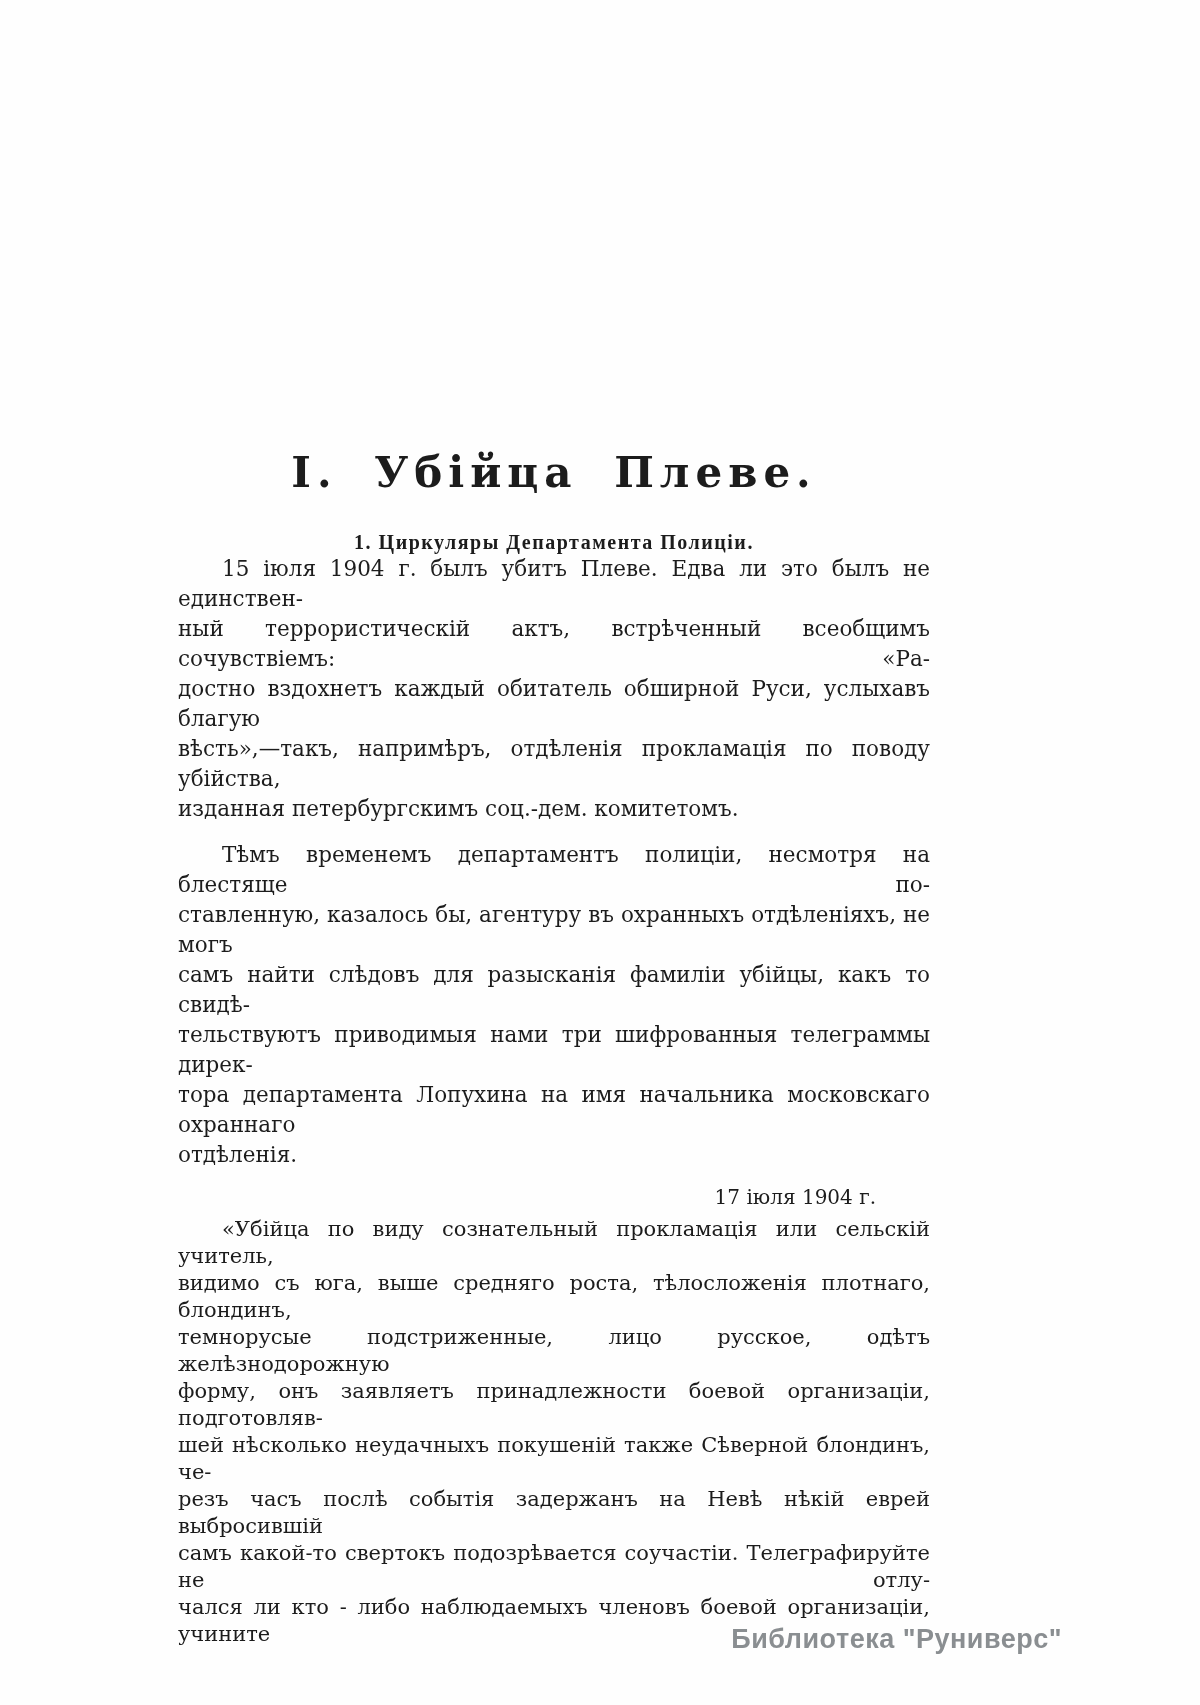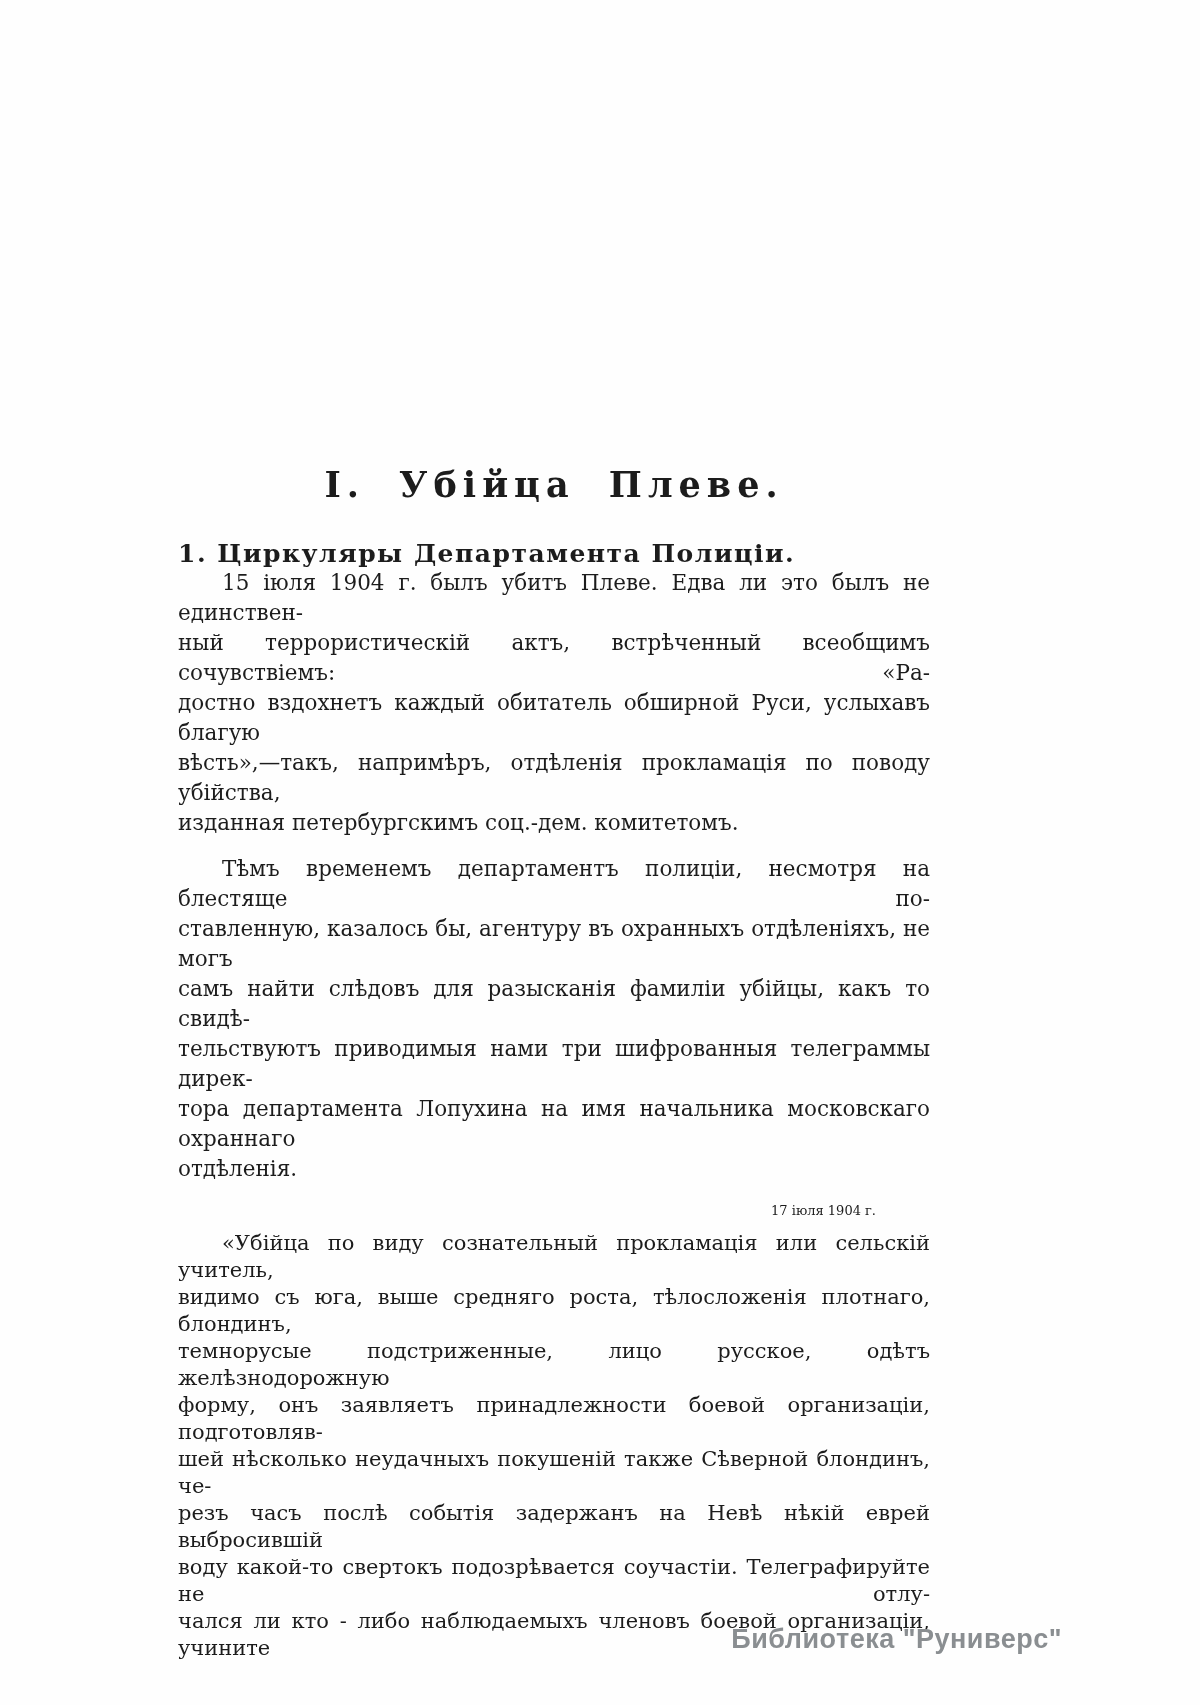--- a/index.html
+++ b/index.html
@@ -12,50 +12,52 @@
     color: #1c1c1c;
     overflow: hidden;
   }
   .column {
     position: absolute;
     left: 178px;
     top: 448px;
     width: 752px;
   }
   .doc-title {
-    margin: 16px;
-    font-size: 35px;
+    margin: 0;
+    font-size: 42px;
     font-weight: bold;
     text-align: center;
     letter-spacing: 6px;
     word-spacing: 16px;
   }
   .doc-subtitle {
     margin: 34px 0 0 0;
-    font-size: 25px;
+    font-size: 20px;
     font-weight: bold;
+    text-align: center;
     letter-spacing: 1.5px;
+    font-family: Liberation Serif, serif;
   }
   .para { font-size: 21.5px; }
   .para.flush { margin-top: 16px; }
   .para .line {
     line-height: 30px;
     text-align: justify;
     text-align-last: justify;
     white-space: normal;
   }
   .para .line.first { text-indent: 44px; }
   .para .line.last { text-align-last: left; }
   .para.telegram { margin-top: 8px; font-size: 21px; }
   .para.telegram .line { line-height: 27px; }
   .dateline {
     margin-top: 16px;
     padding-right: 54px;
     text-align: right;
-    font-size: 13px;
+    font-size: 20px;
     line-height: 22px;
   }
   .watermark {
     position: absolute;
     right: 138px;
     top: 1624px;
     font-family: "Liberation Sans", sans-serif;
     font-weight: bold;
     font-size: 27px;
     letter-spacing: 0.5px;
@@ -86,19 +88,19 @@
       </div>
     <div id="telegrams">
         <div class="dateline">17 іюля 1904 г.</div>
         <div class="para telegram">
           <div class="line first">«Убійца по виду сознательный прокламація или сельскій учитель,</div>
           <div class="line">видимо съ юга, выше средняго роста, тѣлосложенія плотнаго, блондинъ,</div>
           <div class="line">темнорусые подстриженные, лицо русское, одѣтъ желѣзнодорожную</div>
           <div class="line">форму, онъ заявляетъ принадлежности боевой организаціи, подготовляв-</div>
           <div class="line">шей нѣсколько неудачныхъ покушеній также Сѣверной блондинъ, че-</div>
           <div class="line">резъ часъ послѣ событія задержанъ на Невѣ нѣкій еврей выбросившій</div>
-          <div class="line">воду какой-то свертокъ подозрѣвается соучастіи. Телеграфируйте не отлу-</div>
+          <div class="line">самъ какой-то свертокъ подозрѣвается соучастіи. Телеграфируйте не отлу-</div>
           <div class="line">чался ли кто - либо наблюдаемыхъ членовъ боевой организаціи, учините</div>
         </div>
       </div>
   </div>
   <div class="watermark">Библиотека "Руниверс"</div>
 </div>
 
 </body></html>

